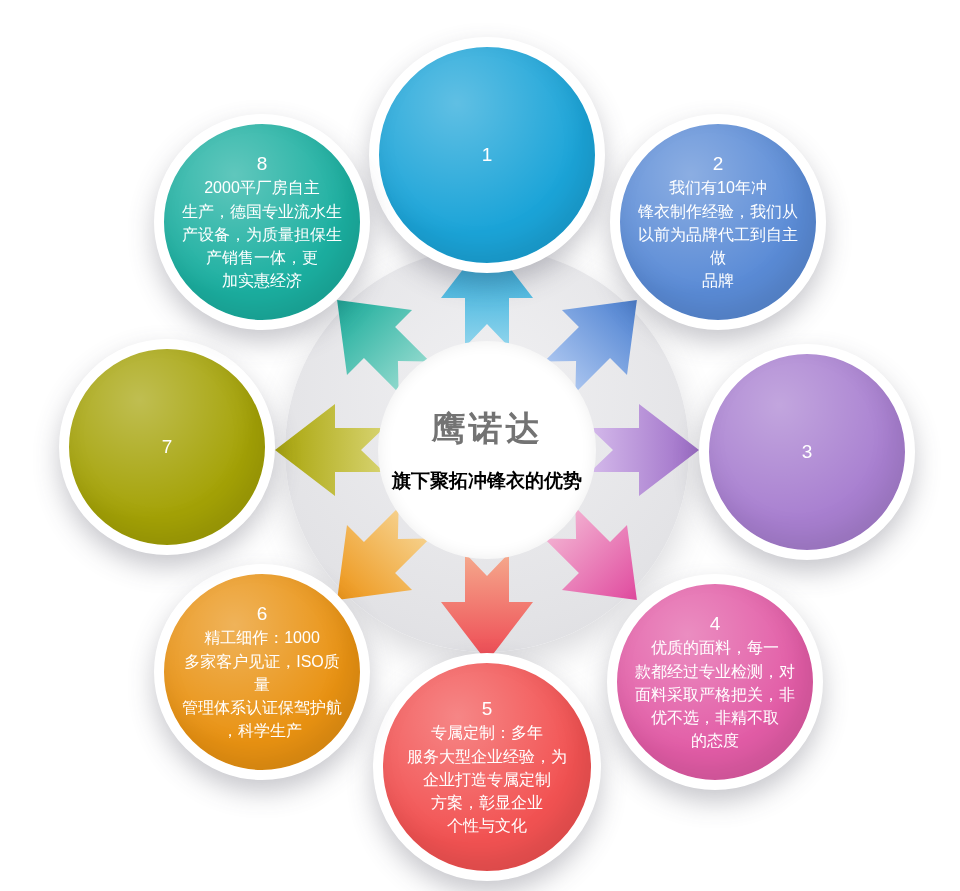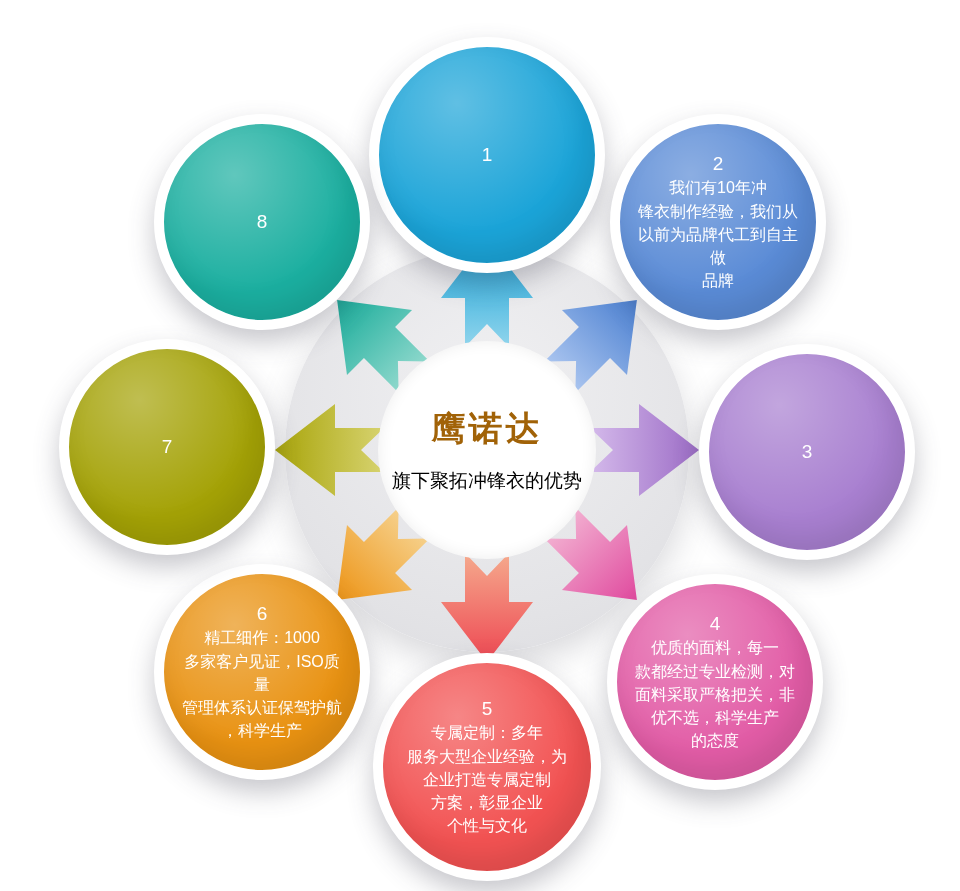--- a/index.html
+++ b/index.html
@@ -37,27 +37,27 @@
     box-shadow: inset 0 0 16px rgba(0,0,0,0.07);
     display: flex;
     flex-direction: column;
     align-items: center;
     justify-content: center;
     text-align: center;
   }
   .hub-title {
     font-size: 34px;
     font-weight: bold;
-    color: #a16207;
+    color: #737373;
     letter-spacing: 3px;
   }
   .hub-subtitle {
     margin-top: 16px;
     font-size: 19px;
-    font-weight: normal;
+    font-weight: bold;
     color: #000000;
   }
 
   
   .bubble {
     position: absolute;
     border-radius: 50%;
     border: 10px solid #ffffff;
     background-color: var(--c);
     background-image: radial-gradient(circle at 36% 26%, rgba(255,255,255,0.30) 0%, rgba(255,255,255,0.0) 62%);
@@ -177,21 +177,21 @@
 
   <div class="bubble b3" style="--c: #a87fd0;">
     <span class="bubble-number">3</span>
   </div>
 
   <div class="bubble b4" style="--c: #e25ca6;">
     <span class="bubble-number">4</span>
     <div class="bubble-text">优质的面料，每一
 款都经过专业检测，对
 面料采取严格把关，非
-优不选，科学生产
+优不选，非精不取
 的态度</div>
   </div>
 
   <div class="bubble b5" style="--c: #f25252;">
     <span class="bubble-number">5</span>
     <div class="bubble-text">专属定制：多年
 服务大型企业经验，为
 企业打造专属定制
 方案，彰显企业
 个性与文化</div>
@@ -204,15 +204,20 @@
 管理体系认证保驾护航
 ，科学生产</div>
   </div>
 
   <div class="bubble b7" style="--c: #a4a206;">
     <span class="bubble-number">7</span>
   </div>
 
   <div class="bubble b8" style="--c: #1bafa0;">
     <span class="bubble-number">8</span>
+    <div class="bubble-text">2000平厂房自主
+生产，德国专业流水生
+产设备，为质量担保生
+产销售一体，更
+加实惠经济</div>
   </div>
 
 </div>
 
 </body></html>

